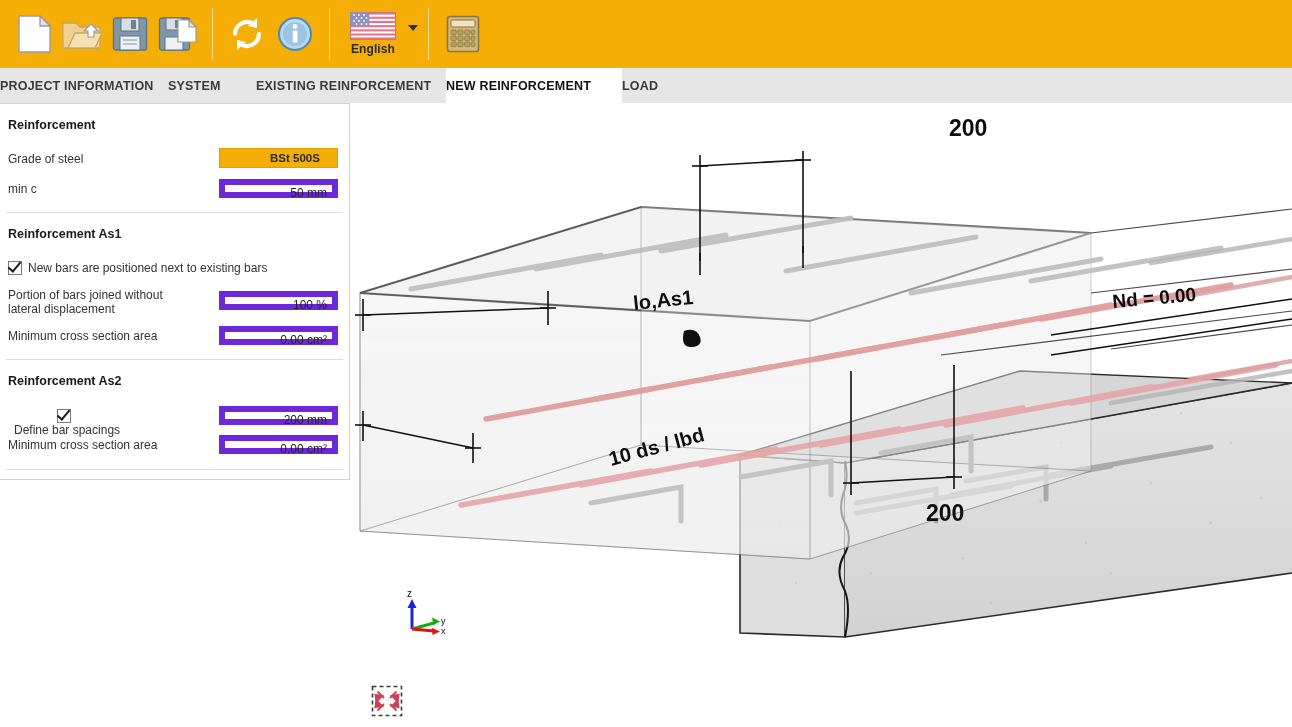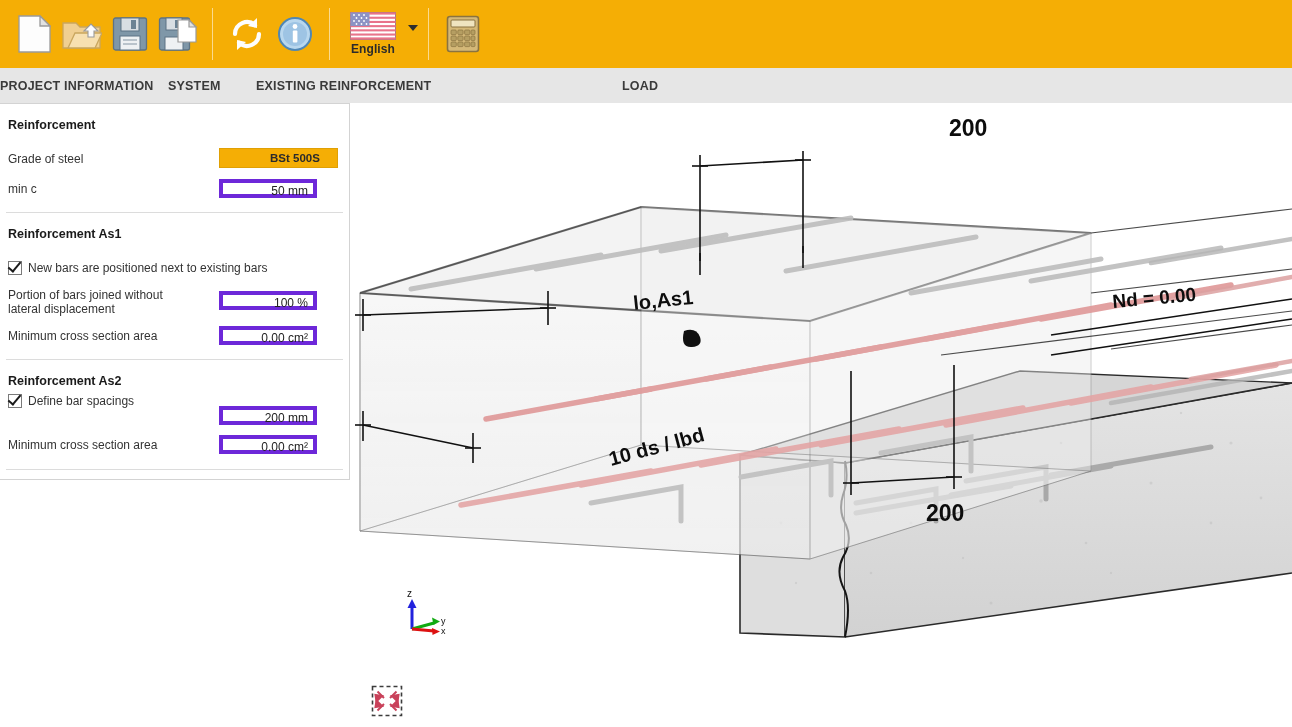--- a/index.html
+++ b/index.html
@@ -144,23 +144,23 @@
   .divider {
     position: absolute;
     left: 6px;
     width: 337px;
     height: 1px;
     background: #dcdcdc;
   }
   .txtinput {
     position: absolute;
     left: 219px;
-    width: 98px;
+    width: 119px;
     height: 19px;
-    border: 4px solid #6d28d9;
+    border: 6px solid #6d28d9;
     background: #fff;
     box-sizing: border-box;
     font-family: "Liberation Sans", sans-serif;
     font-size: 12px;
     color: #222;
     text-align: right;
     padding: 0 5px;
     line-height: 17px;
     cursor: text;
   }
@@ -369,20 +369,23 @@
 <div id="tabbar">
   <div class="tab" style="left:0px;width:168px;">
       <span>PROJECT INFORMATION</span>
     </div>
   <div class="tab" style="left:168px;width:88px;">
       <span>SYSTEM</span>
     </div>
   <div class="tab" style="left:256px;width:190px;">
       <span>EXISTING REINFORCEMENT</span>
     </div>
+  <div class="tab active" style="left:446px;width:176px;">
+      <span>NEW REINFORCEMENT</span>
+    </div>
   <div class="tab" style="left:622px;width:70px;">
       <span>LOAD</span>
     </div>
 </div>
 
 <div id="leftpanel"></div>
 
 <div class="section-title" style="top:118px;">Reinforcement</div>
 
 <div class="field-label" style="top:152px;">Grade of steel</div>
@@ -403,21 +406,21 @@
 <div class="field-label" style="top:288px;width:200px;">Portion of bars joined without<br>lateral displacement</div>
 <div class="txtinput" style="top:291px;">100 %</div>
 
 <div class="field-label" style="top:329px;">Minimum cross section area</div>
 <div class="txtinput" style="top:326px;">0.00 cm²</div>
 
 <div class="divider" style="top:359px;"></div>
 
 <div class="section-title" style="top:374px;">Reinforcement As2</div>
 
-<div class="chkrow" style="top:394px;">
+<div class="chkrow" style="top:409px;flex-direction:column;">
   <span class="chkbox"></span>
   <span class="chklabel">Define bar spacings</span>
 </div>
 <div class="txtinput" style="top:406px;">200 mm</div>
 
 <div class="field-label" style="top:438px;">Minimum cross section area</div>
 <div class="txtinput" style="top:435px;">0.00 cm²</div>
 
 <div class="divider" style="top:469px;"></div>
 

